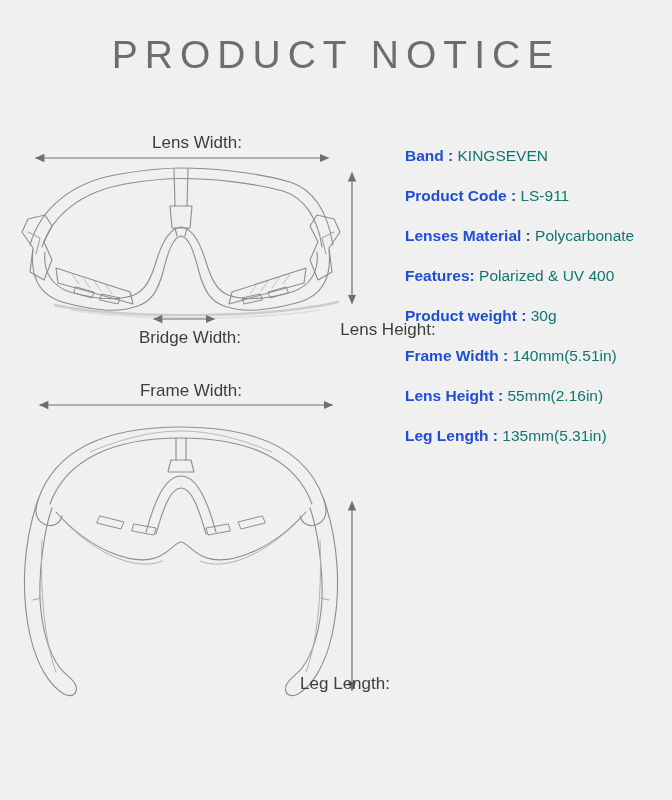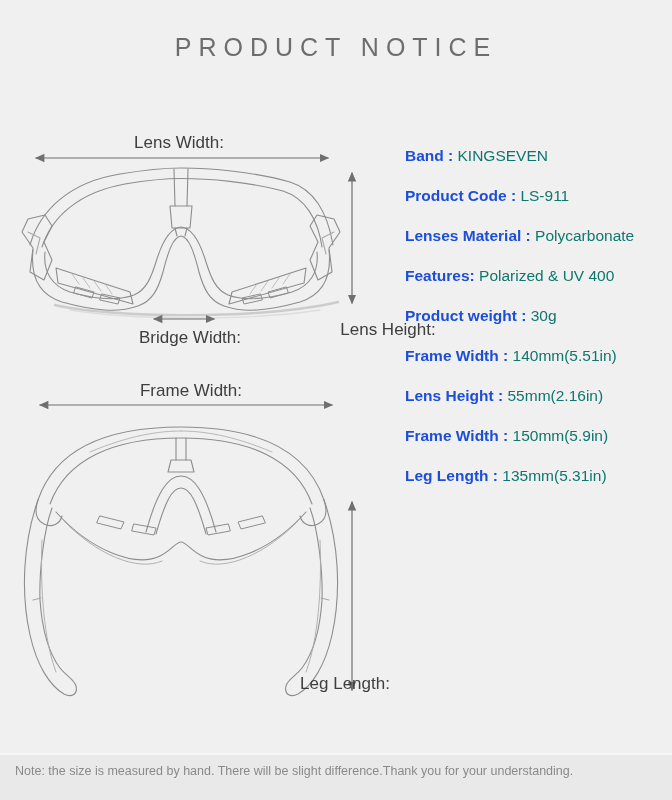--- a/index.html
+++ b/index.html
@@ -1,31 +1,31 @@
 <!DOCTYPE html>
 <html><head>
 <meta charset="utf-8">
 <style>
   html,body { margin:0; padding:0; }
   body { background:#efefef; font-family:"Liberation Sans", sans-serif; }
   .page { position:relative; width:672px; height:800px; background:#f0f0f0; overflow:hidden; }
 
   .title {
     position:absolute; top:33px; left:0; right:0; margin:0;
-    text-align:center; font-size:25px; font-weight:400;
+    text-align:center; font-size:39px; font-weight:400;
     letter-spacing:7px; color:#6d6d6d; white-space:nowrap;
   }
 
   .diagram-svg { position:absolute; left:0; top:120px; width:400px; height:645px; }
 
   .dlabel {
     position:absolute; transform:translateX(-50%);
     font-size:17px; font-weight:500; color:#3e3e3e; white-space:nowrap;
   }
-  #lbl-lens-width   { left:179px; top:133px;text-align:right; }
+  #lbl-lens-width   { left:197px; top:133px;text-align:right; }
   #lbl-bridge-width { left:190px; top:328px; }
   #lbl-lens-height  { left:343px; top:320px;margin-left:45px; }
   #lbl-frame-width  { left:191px; top:381px; }
   #lbl-leg-length   { left:345px; top:674px; }
 
   .specs {
     position:absolute; left:405px; top:146px; margin:0; padding:0;
     list-style:none; width:265px;
   }
   .specs li { height:40px; line-height:20px; font-size:15.5px; white-space:nowrap; }
@@ -154,21 +154,17 @@
   <div class="dlabel" id="lbl-leg-length">Leg Length:</div>
 
   <ul class="specs">
       <li><span class="k">Band :</span> <span class="v">KINGSEVEN</span></li>
       <li><span class="k">Product Code :</span> <span class="v">LS-911</span></li>
       <li><span class="k">Lenses  Material :</span> <span class="v">Polycarbonate</span></li>
       <li><span class="k">Features:</span> <span class="v">Polarized &amp; UV 400</span></li>
       <li><span class="k">Product weight :</span> <span class="v">30g</span></li>
       <li><span class="k">Frame Width :</span> <span class="v">140mm(5.51in)</span></li>
       <li><span class="k">Lens Height :</span> <span class="v">55mm(2.16in)</span></li>
-      <li><span class="k">Frame Width :</span> <span class="v">150mm(5.9in)</span></li>
       <li><span class="k">Leg Length :</span> <span class="v">135mm(5.31in)</span></li>
     </ul>
 
-  <div class="note-bar">
-    <span class="note-text">Note: the size is measured by hand. There will be slight difference.Thank you for your understanding.</span>
-  </div>
 
 </div>
 
 </body></html>

